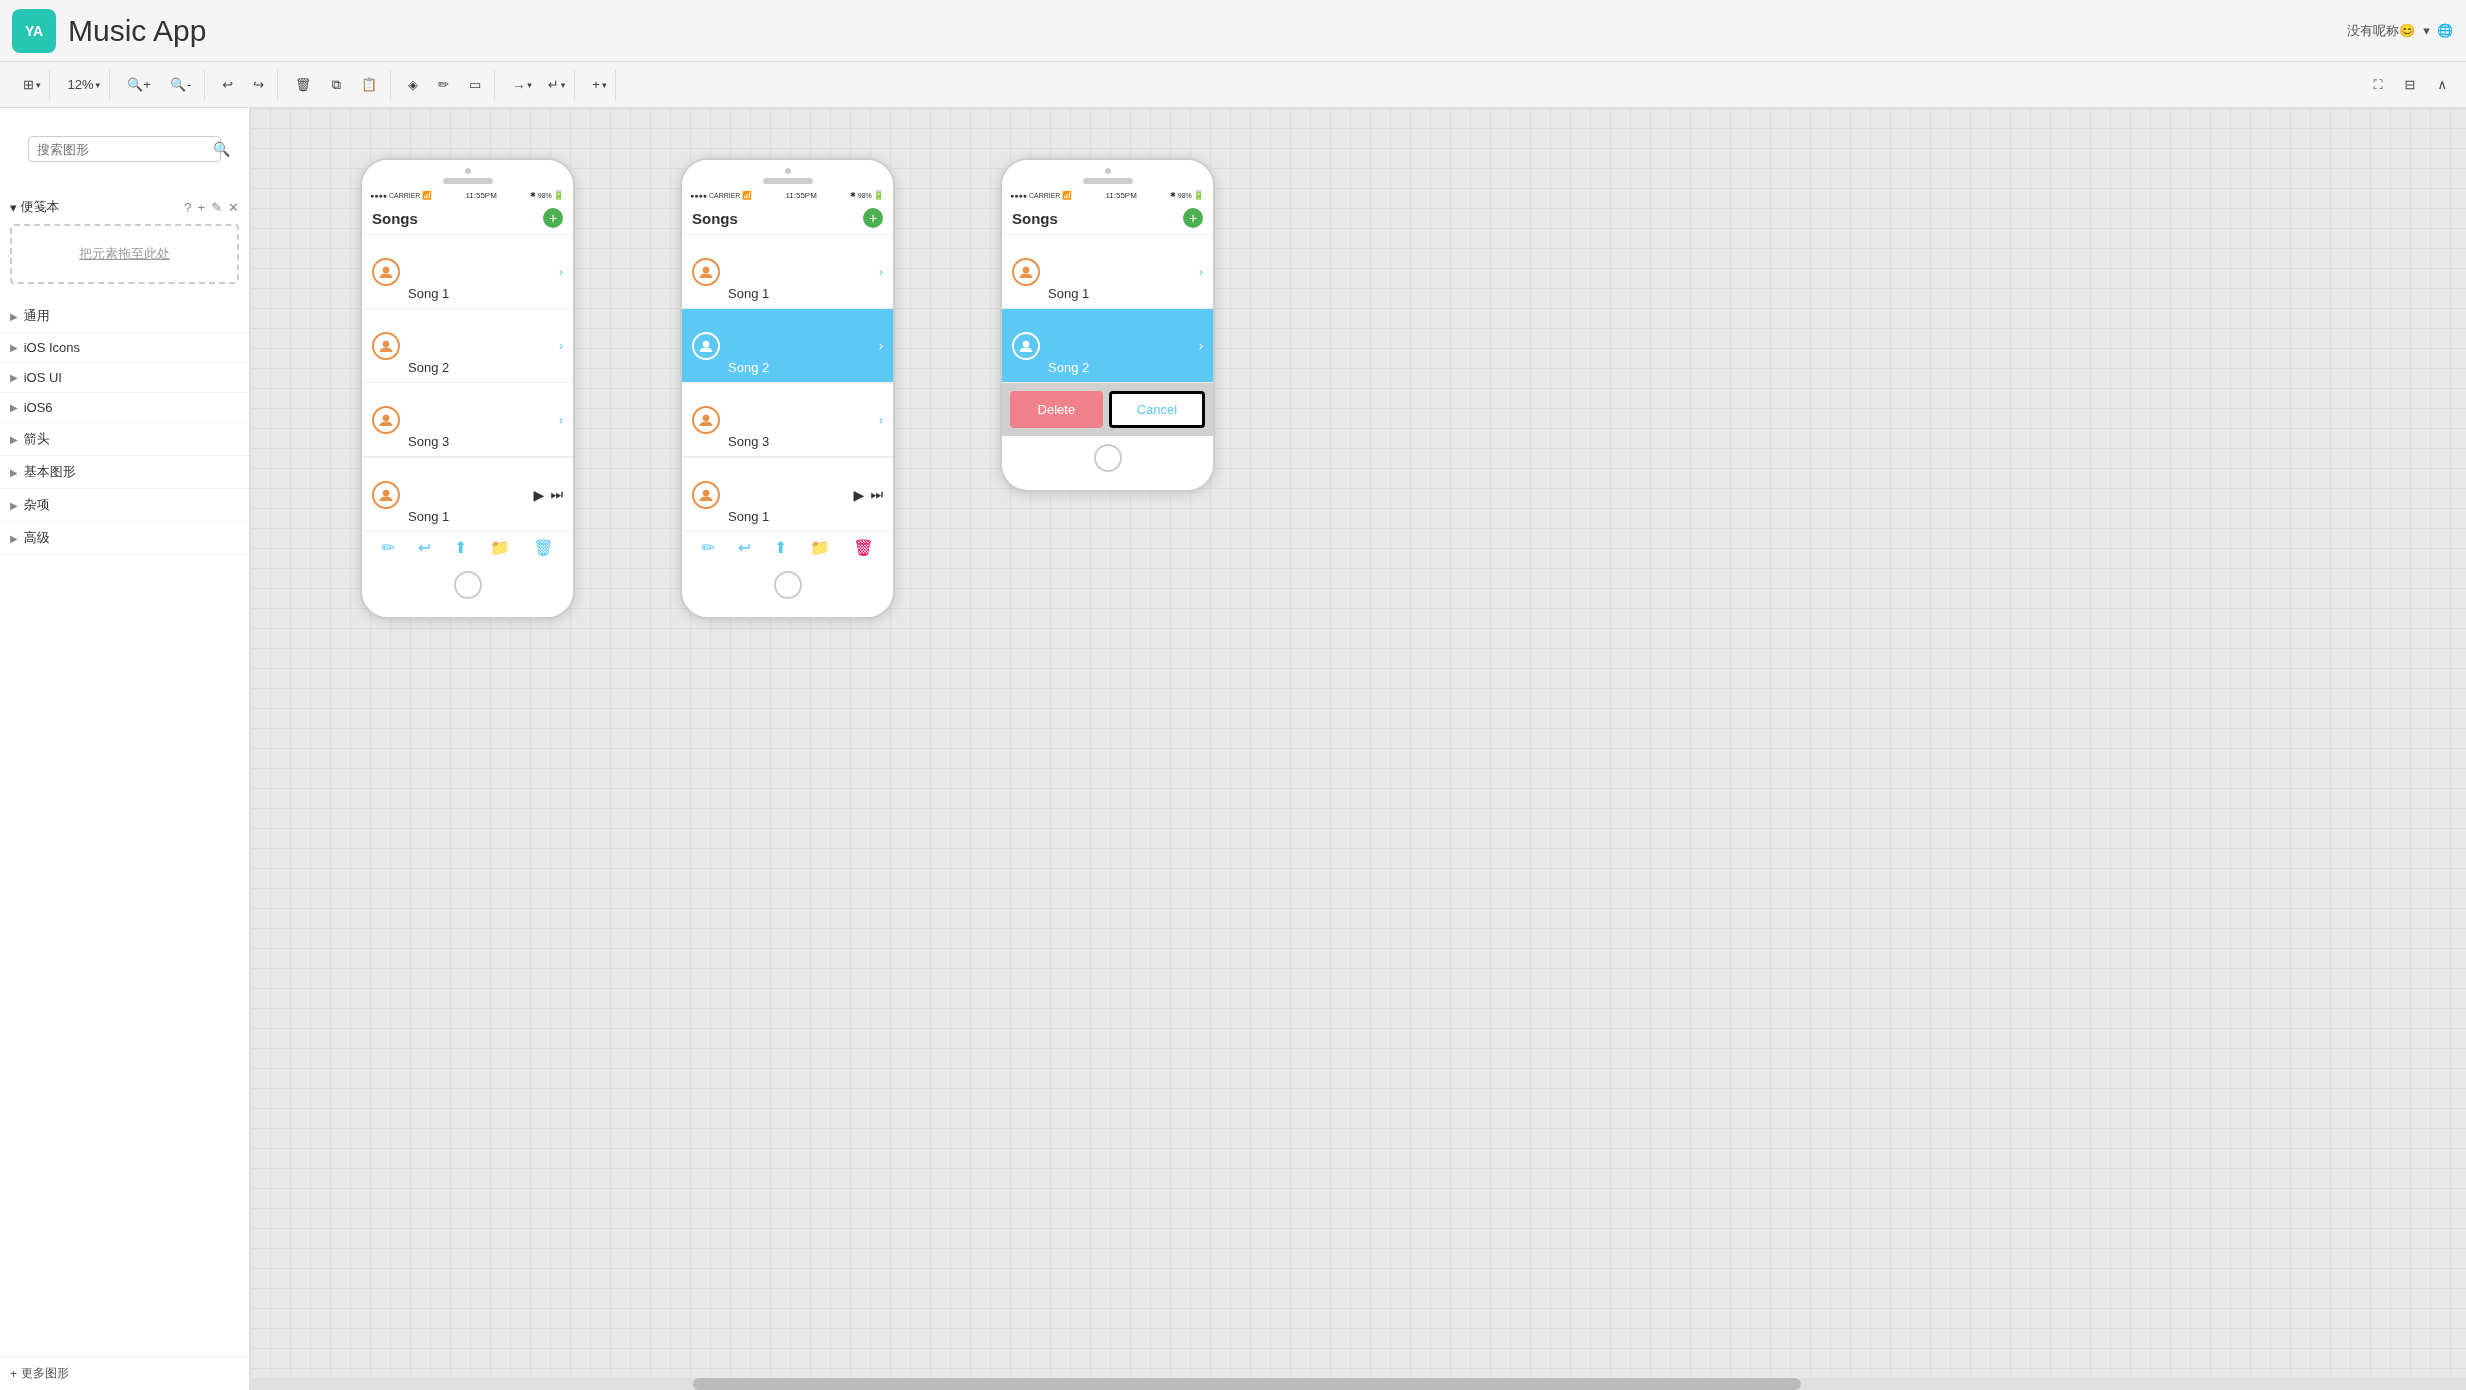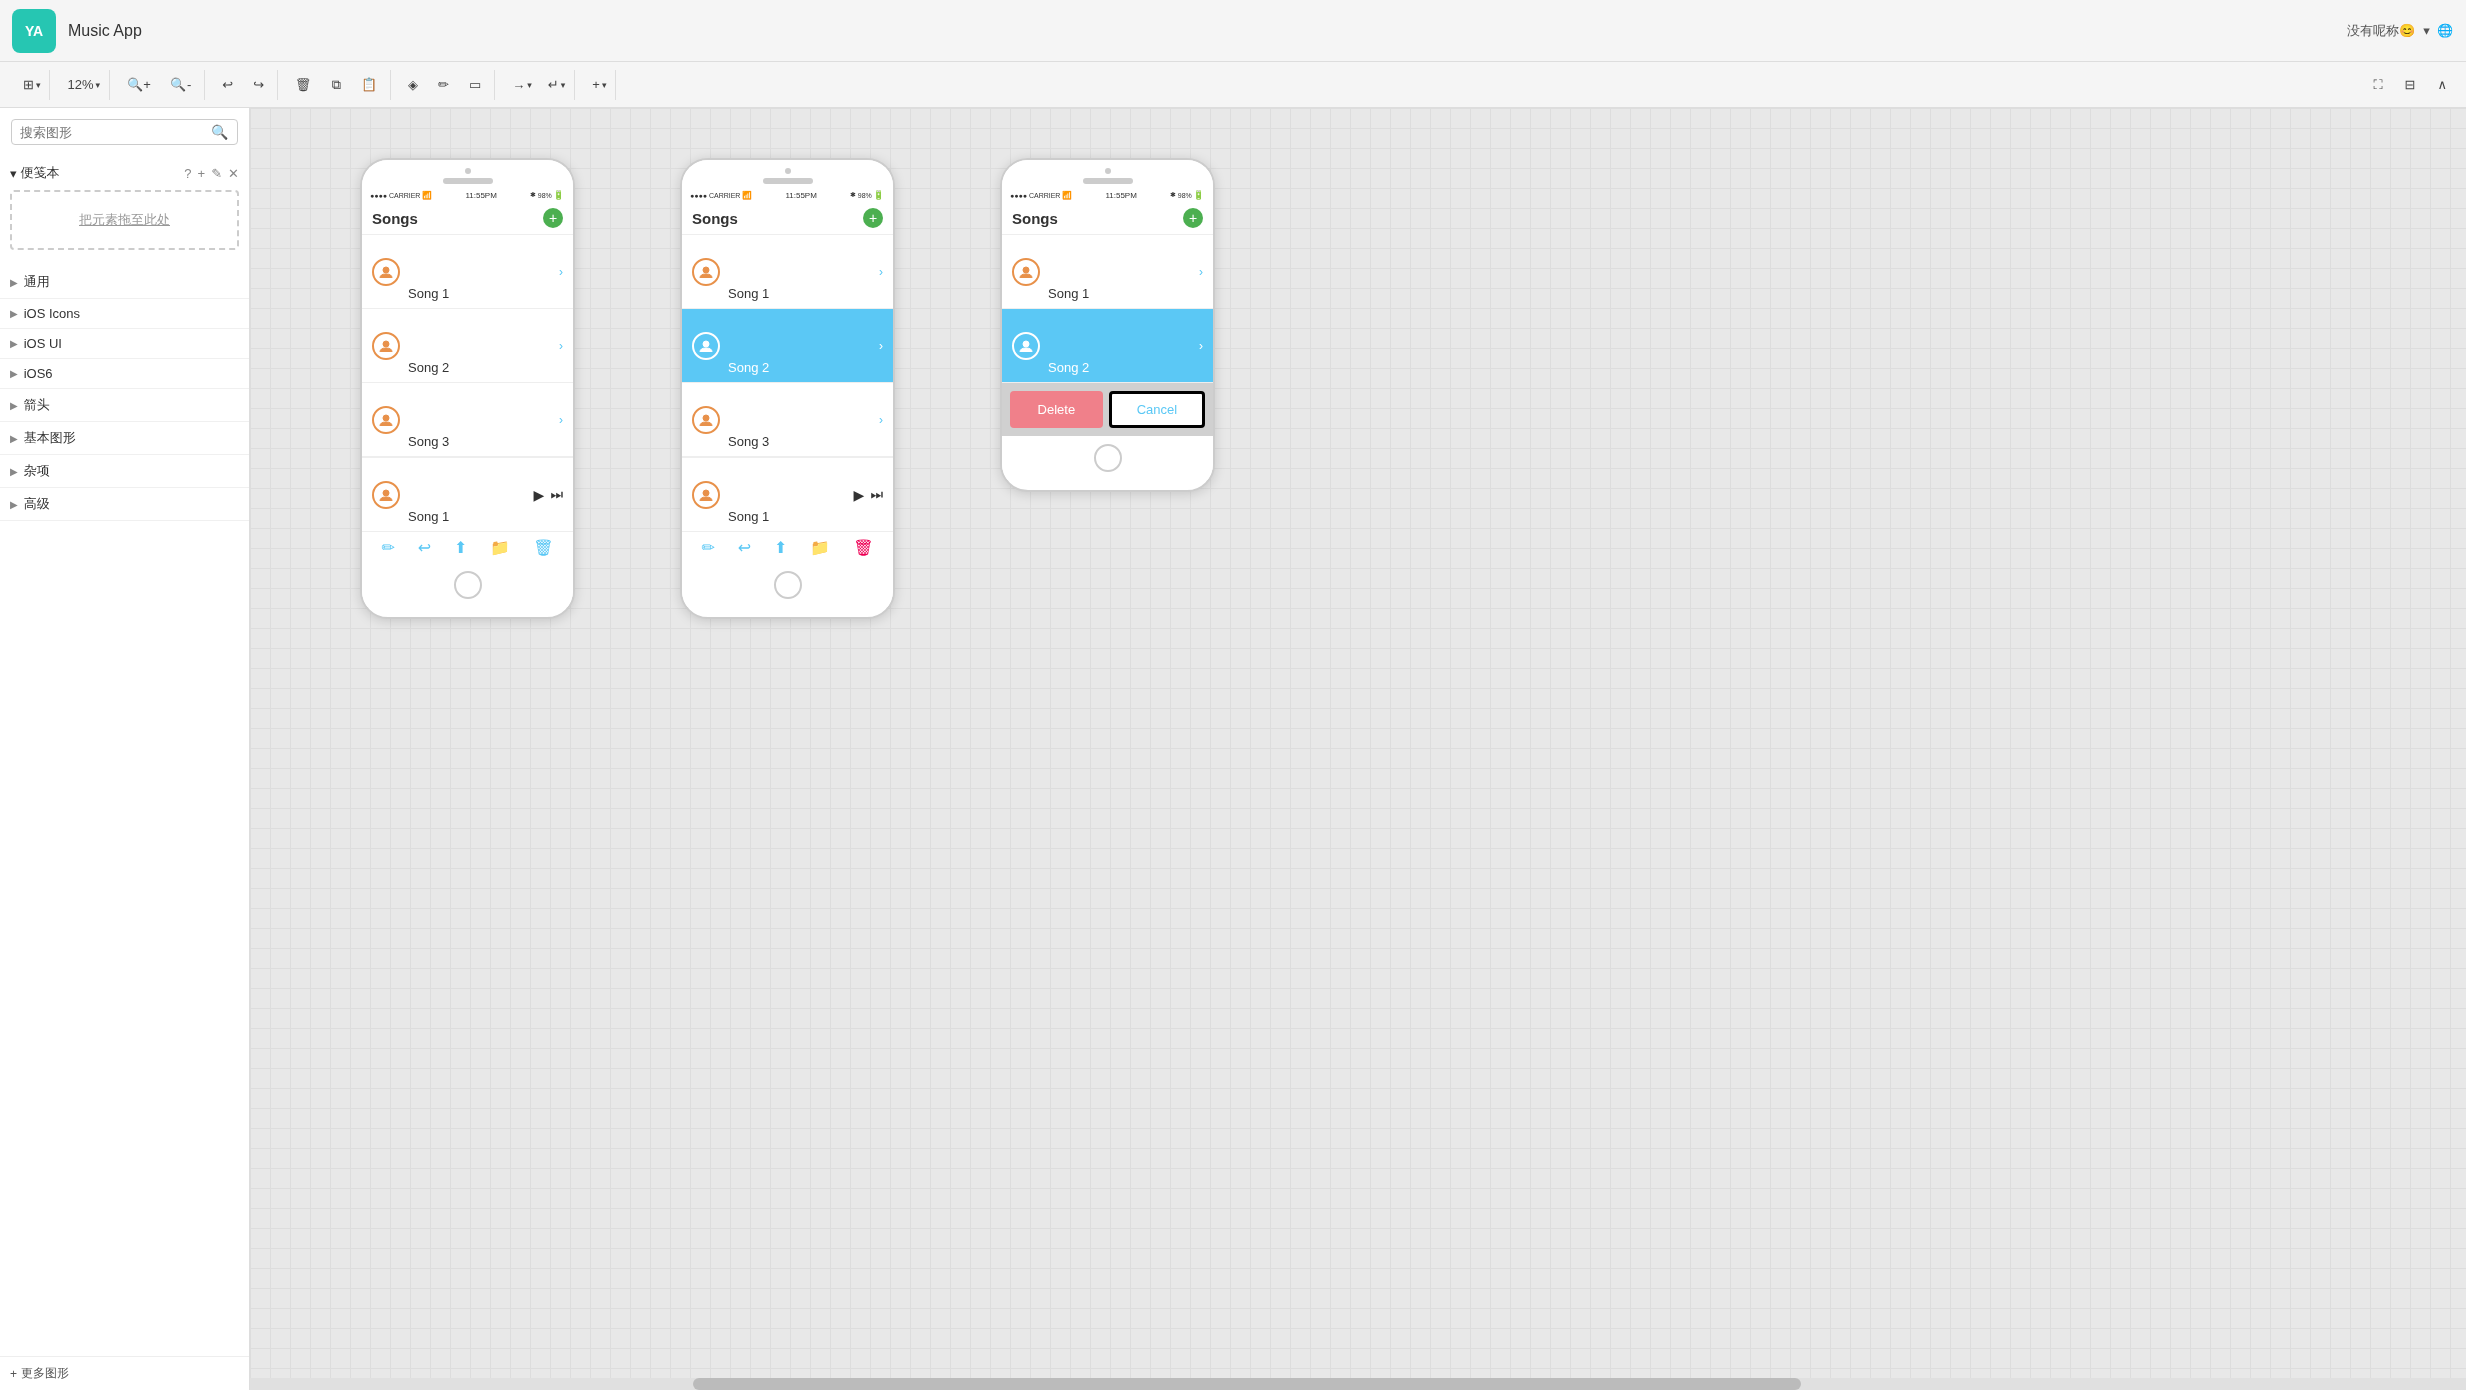--- a/index.html
+++ b/index.html
@@ -16,21 +16,21 @@
       gap: 12px;
     }
     #logo {
       width: 44px; height: 44px;
       background: #26c6b2;
       border-radius: 8px;
       display: flex; align-items: center; justify-content: center;
       color: white; font-weight: bold; font-size: 14px;
     }
     #app-title-area { flex: 1; }
-    #app-title { font-size: 16px; font-weight: 500; color: #333; }
+    #app-title { font-size: 30px; font-weight: 500; color: #333; }
     #menu-bar { display: flex; gap: 18px; margin-top: 4px; }
     #menu-bar span { font-size: 13px; color: #333; cursor: pointer; }
     #top-right { display: flex; align-items: center; gap: 8px; font-size: 13px; color: #555; margin-left: auto; }
 
     
     #toolbar {
       display: flex;
       align-items: center;
       background: #f5f5f5;
       border-bottom: 1px solid #ddd;
@@ -54,21 +54,21 @@
 
     
     #sidebar {
       width: 250px; min-width: 250px;
       background: #fff;
       border-right: 1px solid #ddd;
       display: flex; flex-direction: column;
     }
     #search-box {
       display: flex; align-items: center;
-      margin: 11px;
+      margin: 28px;
       border: 1px solid #ccc;
       border-radius: 4px;
       padding: 4px 8px;
       background: #fff;
     }
     #search-input {
       flex: 1; border: none; outline: none;
       font-size: 13px; color: #333;
       background: transparent;
     }

